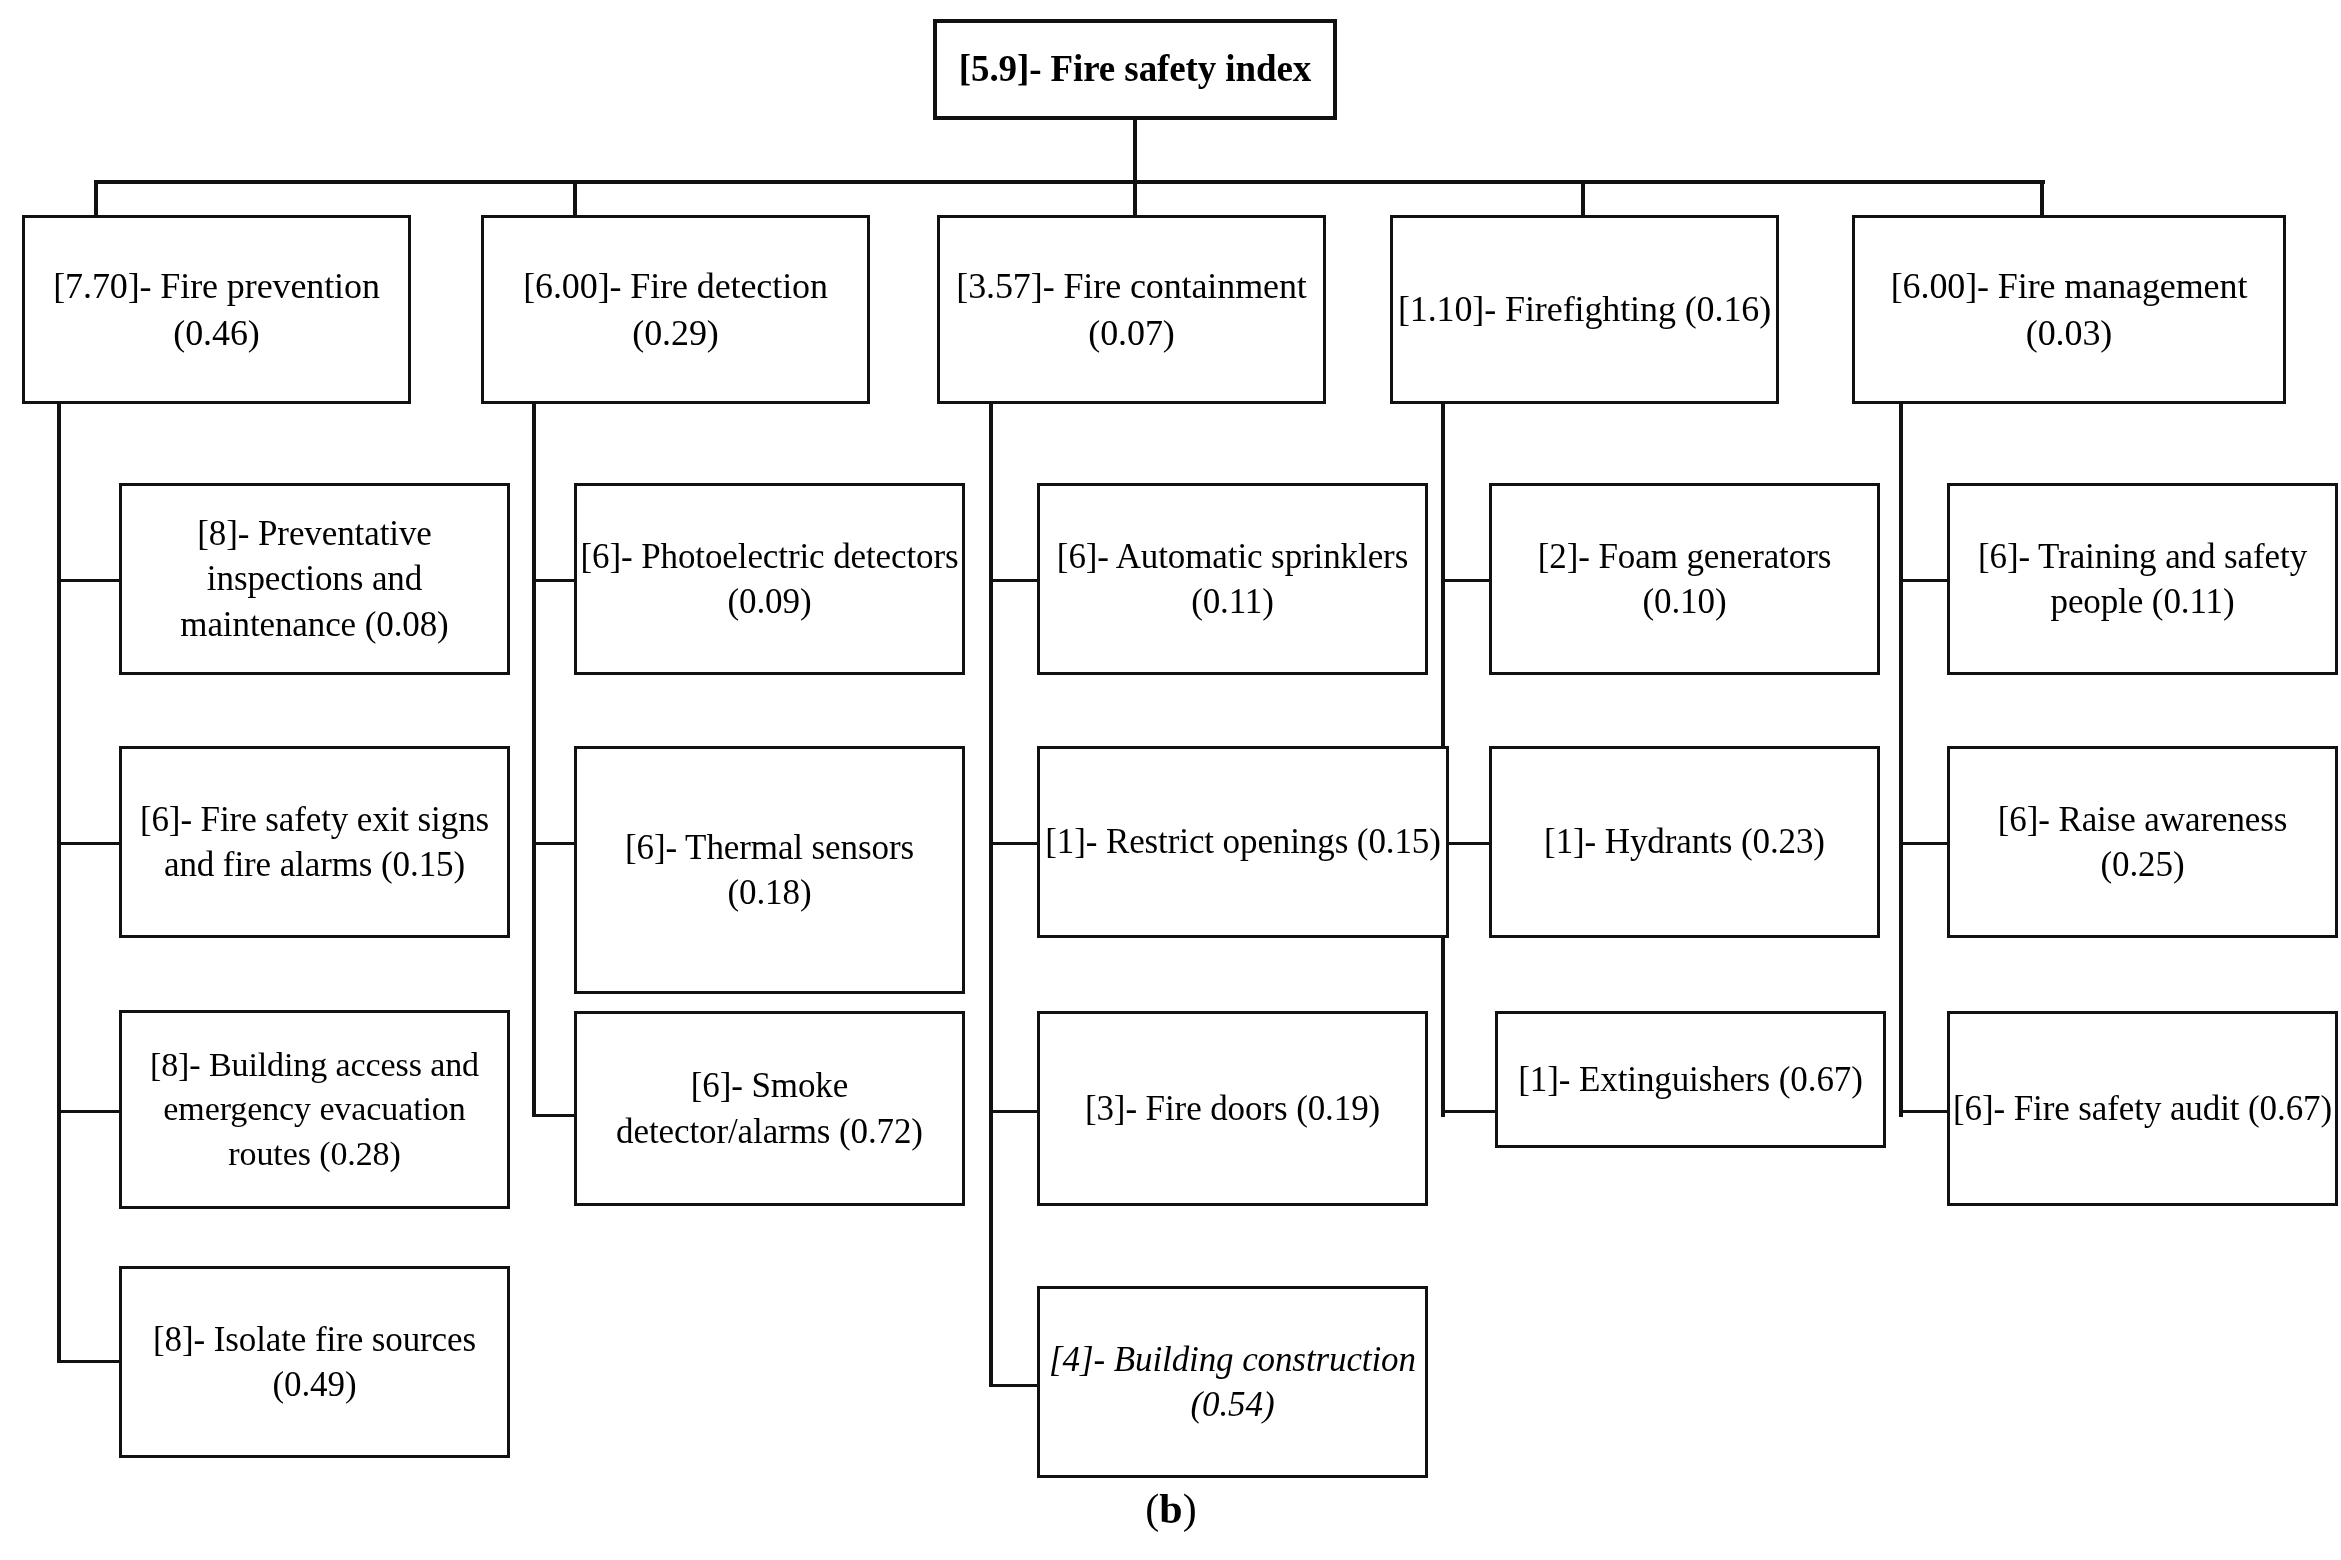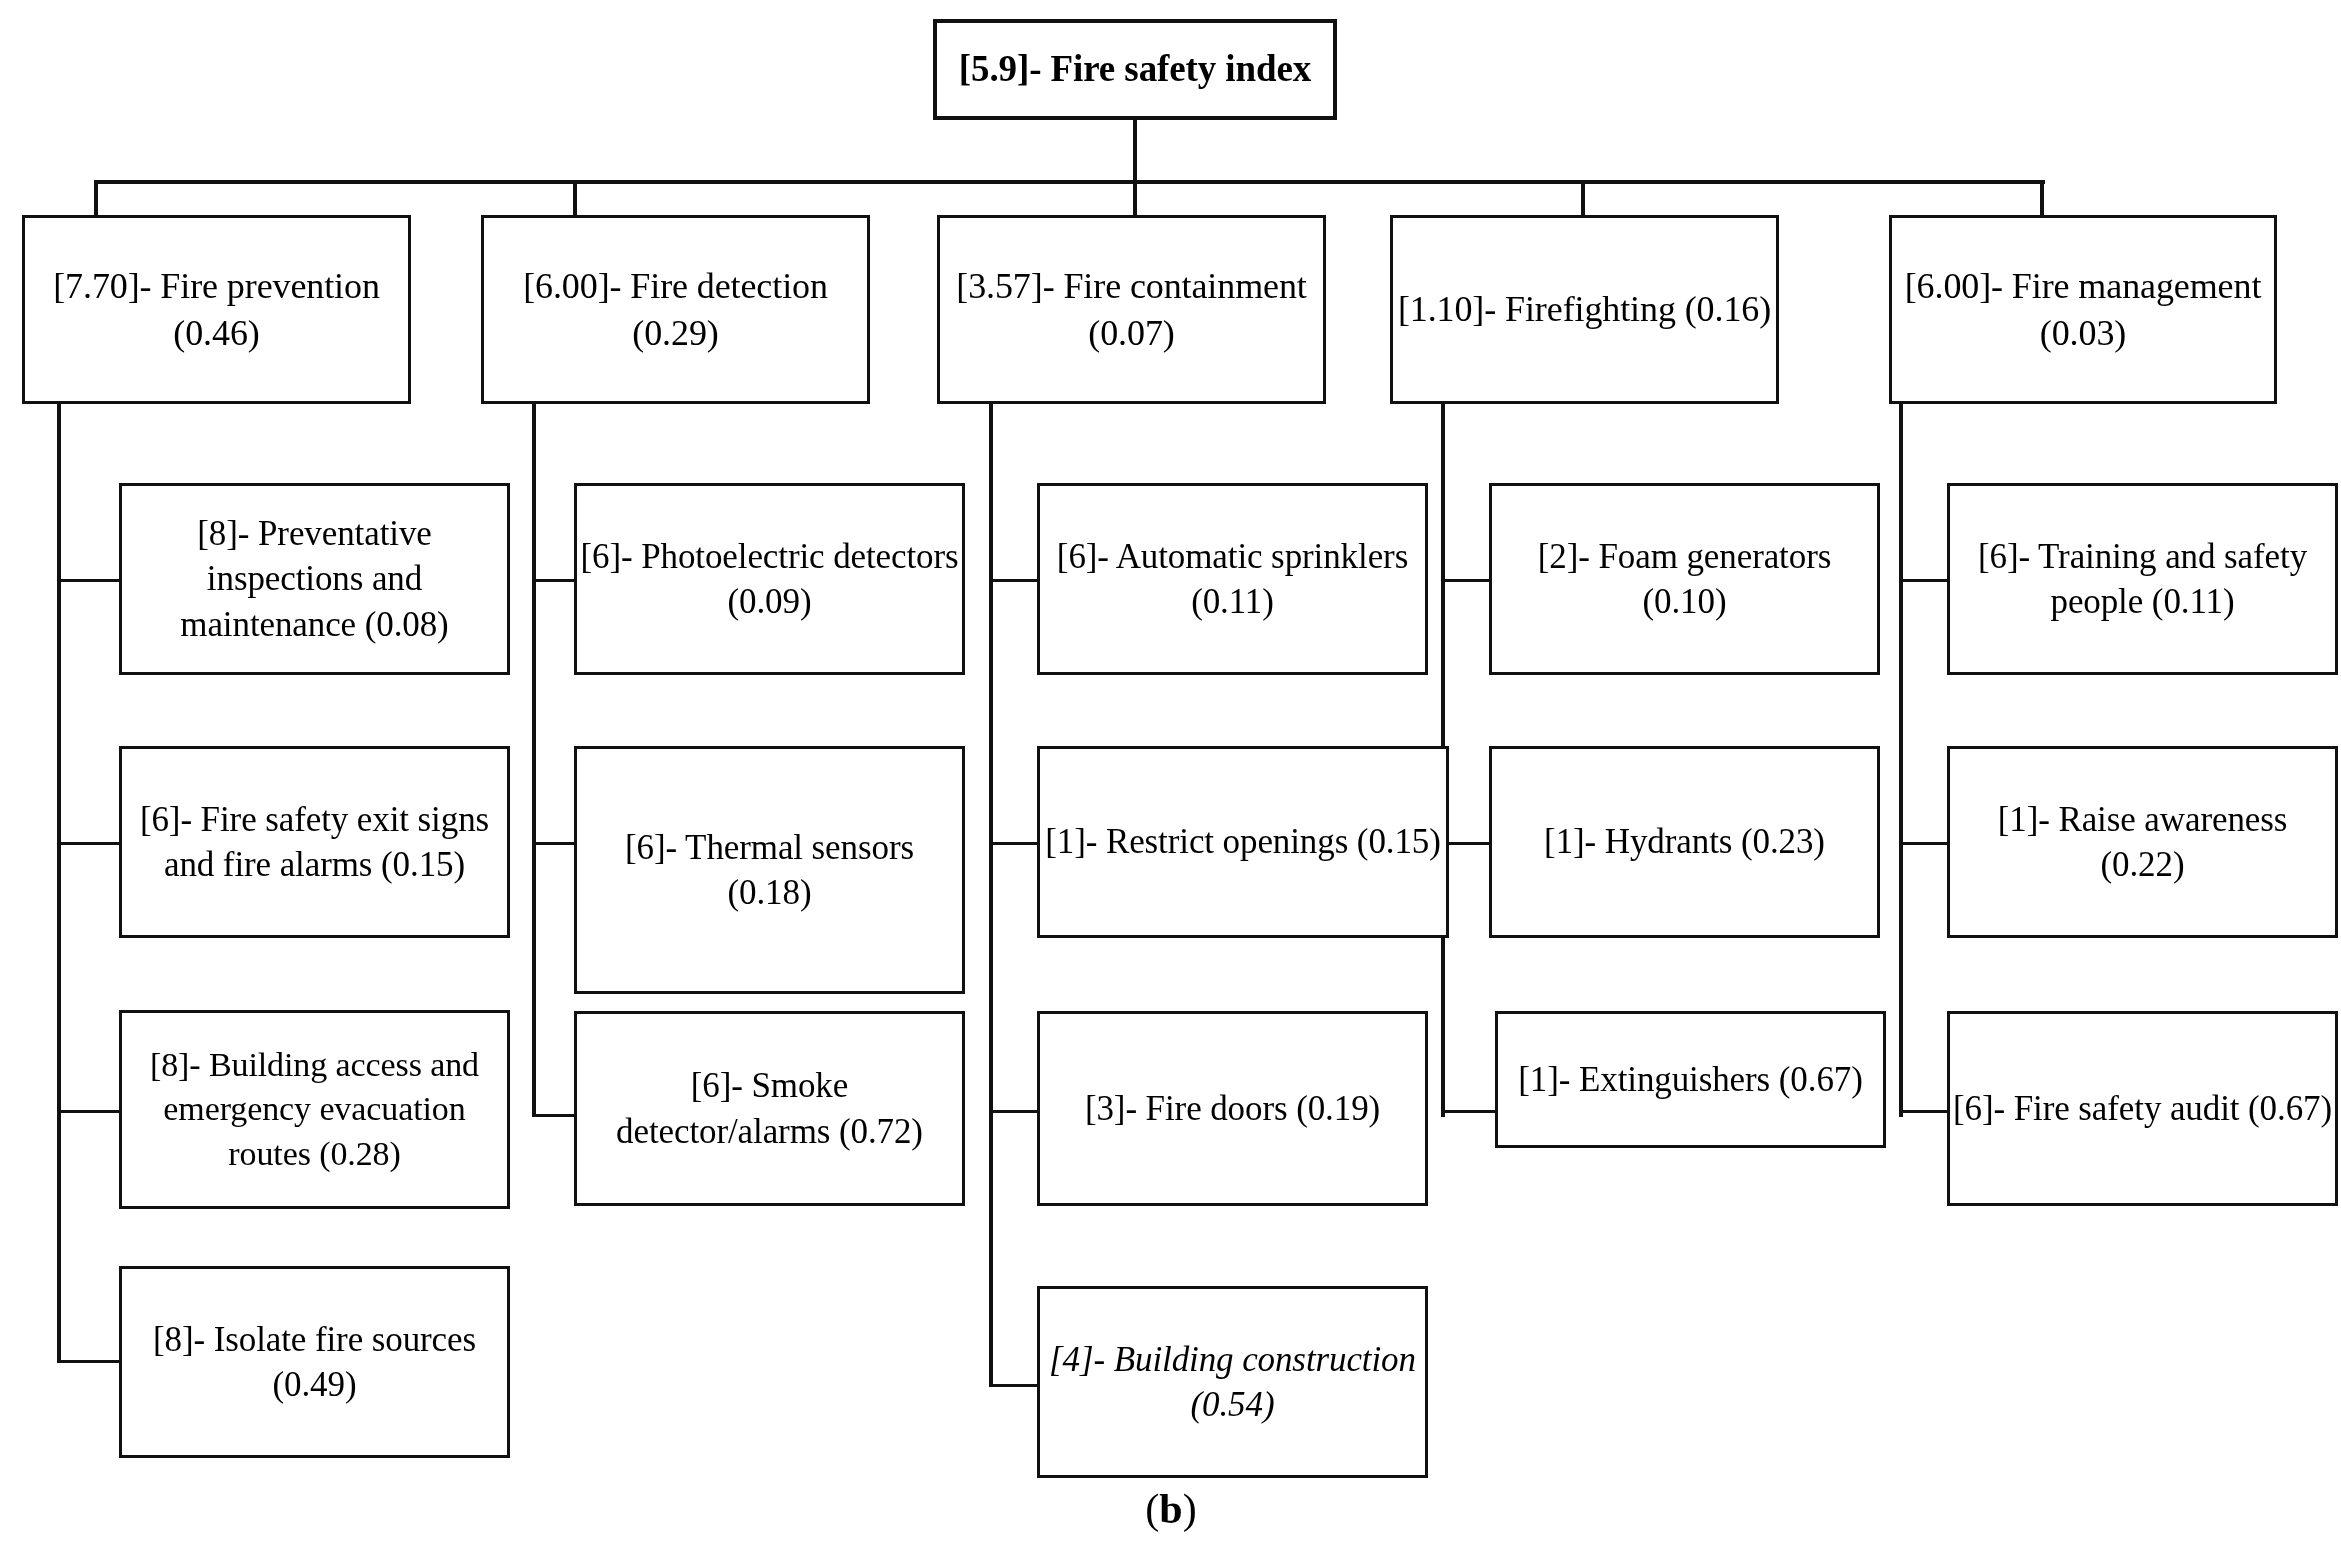--- a/index.html
+++ b/index.html
@@ -96,21 +96,21 @@
   </div>
 
   <div class="node level2" style="left:937px;top:215px;width:389px;height:189px;">
     <span class="txt">[3.57]- Fire containment (0.07)</span>
   </div>
 
   <div class="node level2" style="left:1390px;top:215px;width:389px;height:189px;">
     <span class="txt">[1.10]- Firefighting (0.16)</span>
   </div>
 
-  <div class="node level2" style="left:1852px;top:215px;width:388px;height:189px;margin-left:37px;">
+  <div class="node level2" style="left:1852px;top:215px;width:434px;height:189px;">
     <span class="txt">[6.00]- Fire management (0.03)</span>
   </div>
 
   <div class="line vline" style="left:57px;top:403px;width:4px;height:960px;"></div>
   <div class="line hline thin" style="left:57px;top:579px;width:64px;height:3.4px;"></div>
   <div class="line hline thin" style="left:57px;top:842px;width:64px;height:3.4px;"></div>
   <div class="line hline thin" style="left:57px;top:1110px;width:64px;height:3.4px;"></div>
   <div class="line hline thin" style="left:57px;top:1360px;width:64px;height:3.4px;"></div>
 
   <div class="node leaf" style="left:119px;top:483px;width:391px;height:192px;">
@@ -177,21 +177,21 @@
 
   <div class="line vline" style="left:1899px;top:403px;width:4px;height:714px;"></div>
   <div class="line hline thin" style="left:1899px;top:579px;width:64px;height:3.4px;"></div>
   <div class="line hline thin" style="left:1899px;top:842px;width:64px;height:3.4px;"></div>
   <div class="line hline thin" style="left:1899px;top:1110px;width:64px;height:3.4px;"></div>
 
   <div class="node leaf" style="left:1947px;top:483px;width:391px;height:192px;">
     <span class="txt">[6]- Training and safety people (0.11)</span>
   </div>
   <div class="node leaf" style="left:1947px;top:746px;width:391px;height:192px;">
-    <span class="txt">[1]- Raise awareness (0.22)</span>
+    <span class="txt">[6]- Raise awareness (0.25)</span>
   </div>
   <div class="node leaf" style="left:1947px;top:1011px;width:391px;height:195px;">
     <span class="txt">[6]- Fire safety audit (0.67)</span>
   </div>
 
   <div id="caption" style="top:1485px;">
     <span>(</span><span class="b">b</span><span>)</span>
   </div>
 
 </div>

